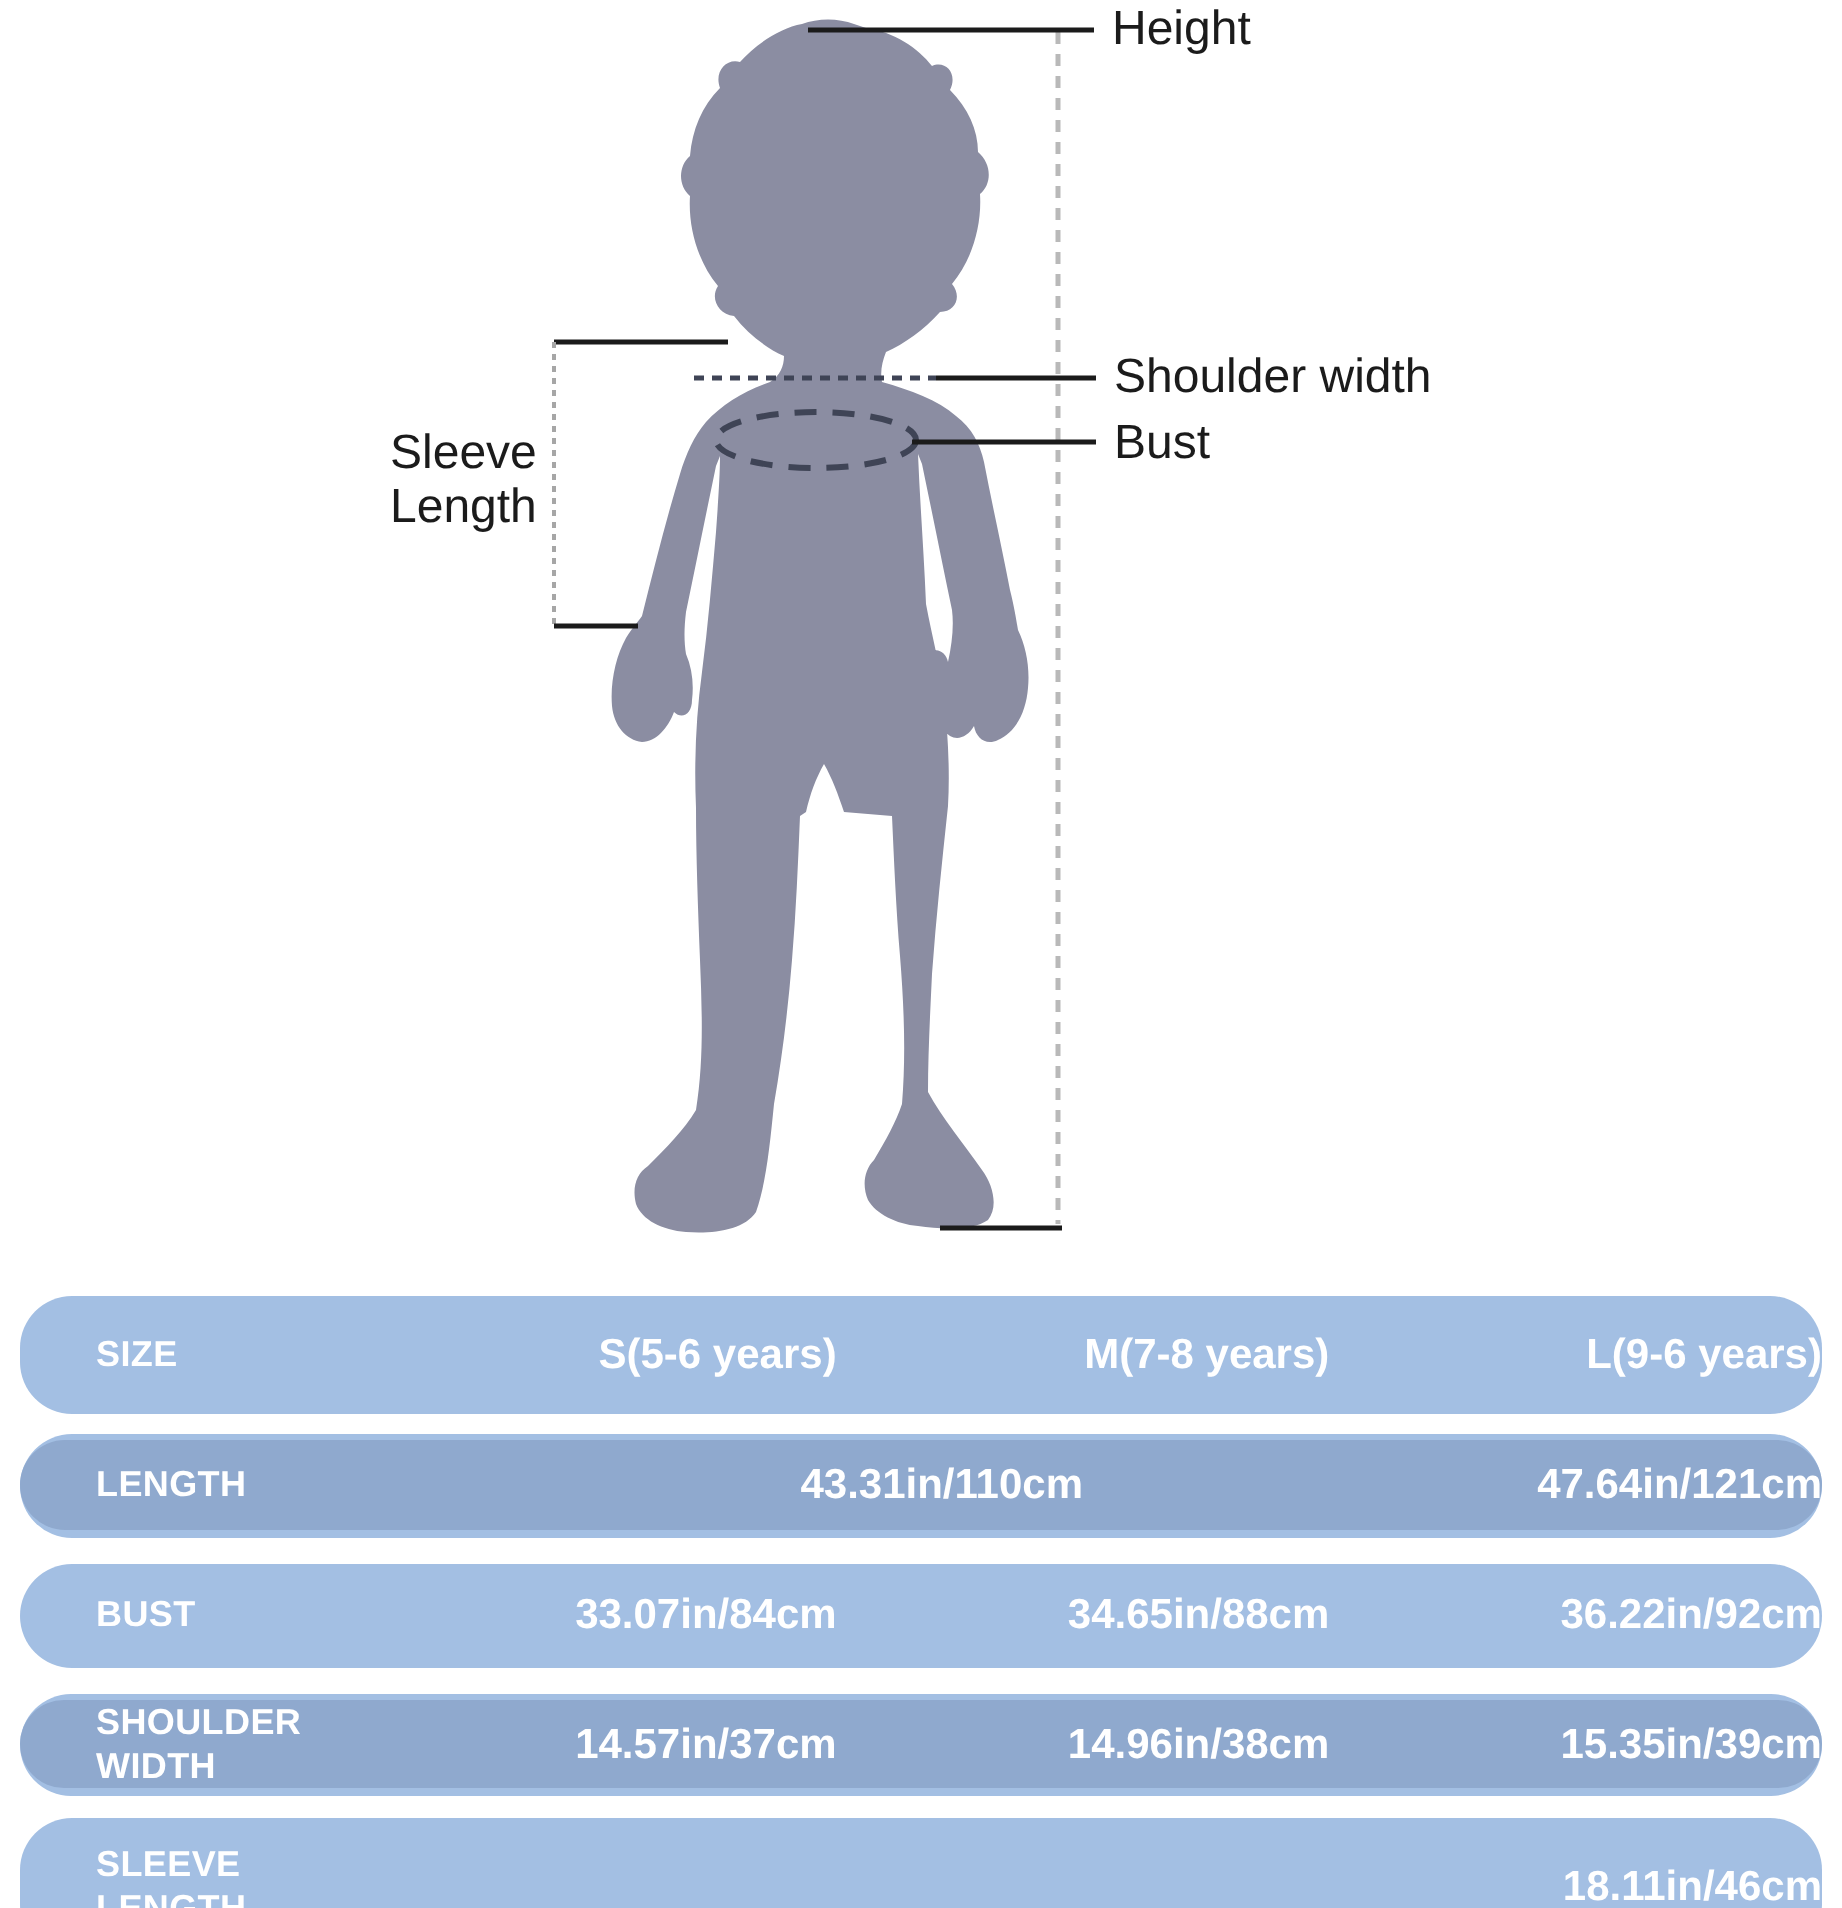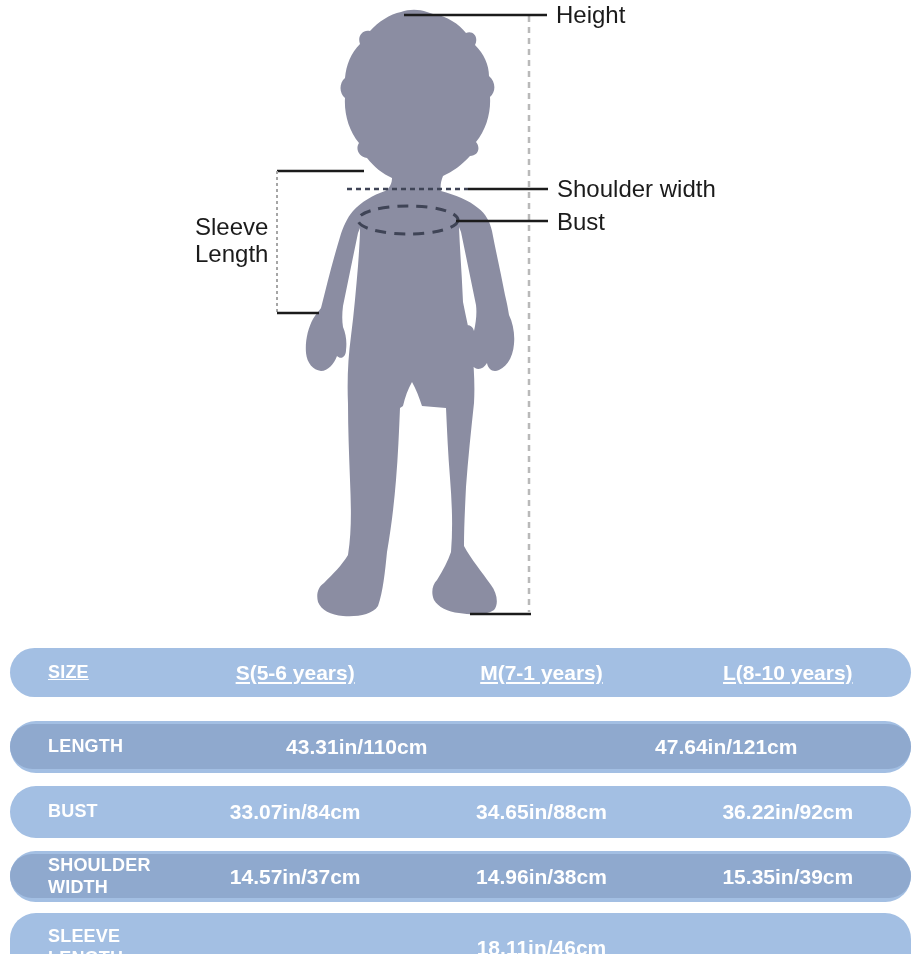--- a/index.html
+++ b/index.html
@@ -24,30 +24,30 @@
   .trow{
     position:relative;display:flex;align-items:center;
     border-radius:26px;background:var(--row-light,#a3bfe3);
     color:var(--table-text,#fff);
   }
   .trow.dark::before{
     content:"";position:absolute;left:0;right:0;top:3px;bottom:4px;
     background:var(--row-dark,#8fa9ce);border-radius:24px;
   }
   .trow>.cell{position:relative;z-index:1;}
-  .r1{height:49px;margin-bottom:24px;text-decoration:underline;}
+  .r1{height:59px;margin-bottom:10px;}
   .r2{height:52px;margin-bottom:13px;}
   .r3{height:52px;margin-bottom:13px;}
   .r4{height:51px;margin-bottom:11px;}
   .r5{height:69px;}
   .cell.label{
     flex:0 0 162px;box-sizing:border-box;padding-left:38px;
     font-size:18px;font-weight:700;line-height:1.22;letter-spacing:.2px;
   }
-  .cell.val{flex:1 1 0;text-align:center;font-size:21px;font-weight:700;}
+  .cell.val{flex:1 1 0;text-align:right;font-size:21px;font-weight:700;}
 </style>
 </head>
 <body>
 
 <div class="page">
 
   <div class="diagram">
     <svg width="921" height="648" viewBox="0 0 921 648">
 
       <path style="fill:var(--silhouette,#8b8da2)" d="M 401 12
@@ -119,22 +119,22 @@
       <div>Sleeve</div>
       <div>Length</div>
     </div>
   </div>
 
   <div class="size-table">
 
     <div class="trow light r1">
       <div class="cell label">SIZE</div>
       <div class="cell val">S(5-6 years)</div>
-      <div class="cell val">M(7-1 years)</div>
-      <div class="cell val">L(8-10 years)</div>
+      <div class="cell val">M(7-8 years)</div>
+      <div class="cell val">L(9-6 years)</div>
     </div>
 
     <div class="trow dark r2">
       <div class="cell label">LENGTH</div>
       <div class="cell val">43.31in/110cm</div>
       <div class="cell val">47.64in/121cm</div>
     </div>
 
     <div class="trow light r3">
       <div class="cell label">BUST</div>

